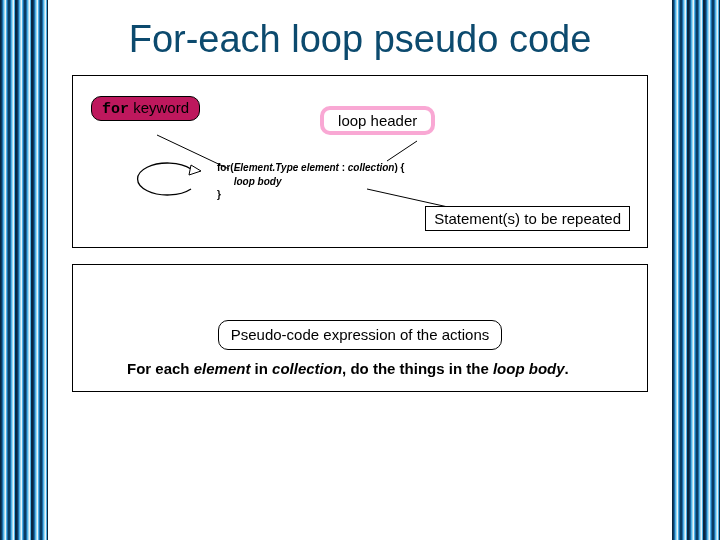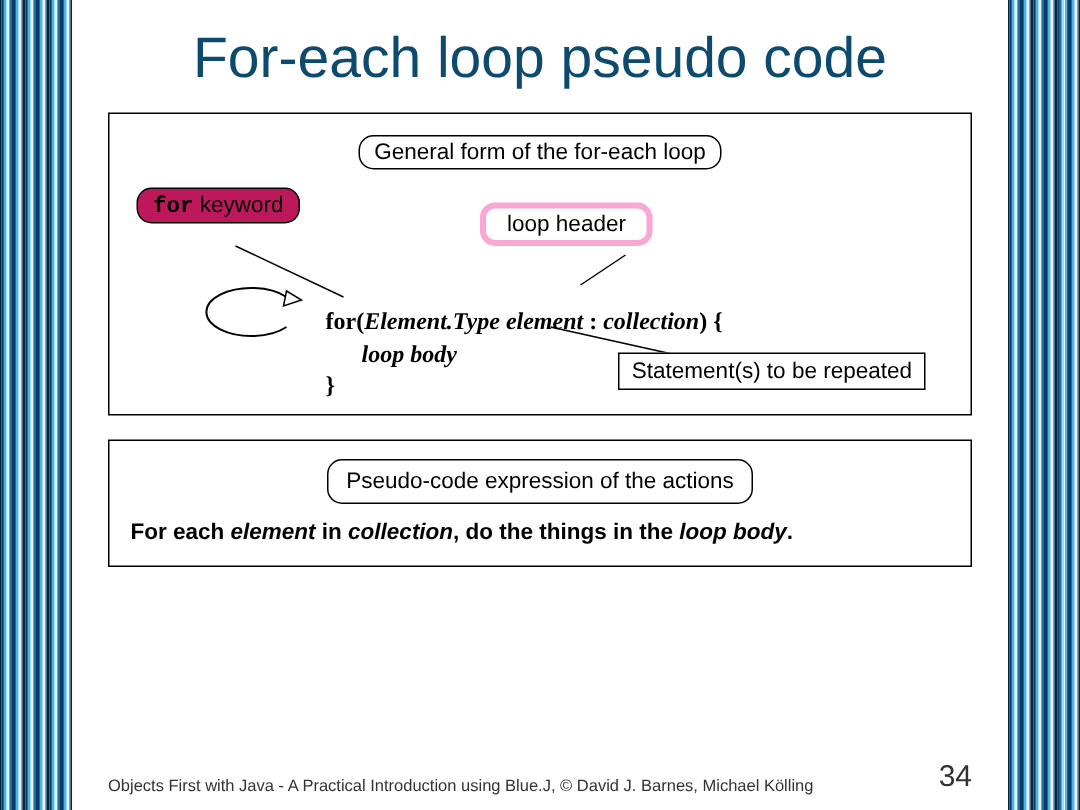--- a/index.html
+++ b/index.html
@@ -96,65 +96,66 @@
     margin-left: 120px;
     margin-top: 16px;
   }
   .diagram-area {
     position: relative;
     height: 88px;
   }
   .code-block {
     position: absolute;
     left: 130px;
-    top: 32px;
-    font-family: Liberation Serif, serif;
+    top: 18px;
+    font-family: Liberation Sans, sans-serif;
     font-weight: bold;
-    font-size: 16px;
+    font-size: 10px;
     line-height: 1.35;
     white-space: pre;
   }
   .code-block .italic { font-style: italic; }
   .loop-arrow {
     position: absolute;
     left: 32px;
     top: 12px;
     width: 86px;
     height: 50px;
   }
   .stmt-box {
     position: absolute;
-    right: 16px;
+    right: 3px;
     bottom: 0px;
     border: 1px solid #000;
     padding: 3px 8px;
     font-size: 15px;
     background: #fff;
   }
   svg.connector {
     position: absolute;
     pointer-events: none;
   }
   .bottom-box {
     border: 1px solid #000;
     padding: 12px 14px 14px 14px;
   }
-  .pseudo-caption-row { text-align: center; margin-bottom: 10px; }
+  .pseudo-caption-row { text-align: center; margin-bottom: 10px; margin-top: 43px; }
   .pseudo-caption {
     border: 1px solid #000;
     border-radius: 10px;
     padding: 4px 12px;
     font-size: 15px;
     display: inline-block;
     text-align: center;
     line-height: 1.3;
   }
   .pseudo-sentence {
     font-size: 15px;
     margin-top: 4px;
+    margin-left: 40px;
   }
   .pseudo-sentence .b { font-weight: bold; }
   .pseudo-sentence .bi { font-weight: bold; font-style: italic; }
   .footer {
     position: absolute;
     left: 24px;
     right: 24px;
     bottom: 10px;
     display: flex;
     justify-content: space-between;
@@ -180,23 +181,20 @@
     <div class="feather"></div>
     <div class="feather"></div>
 </div>
 
 <div class="page">
 
   <h1 class="title">For-each loop pseudo code</h1>
 
   <div class="outer-box">
 
-    <div class="caption-row">
-      <span class="caption-box">General form of the for-each loop</span>
-    </div>
 
     <div class="top-labels">
       <span class="for-keyword-box">
         <span class="mono">for</span><span> keyword</span>
       </span>
       <span class="loop-header-box">loop header</span>
     </div>
 
     <div class="diagram-area">
 
@@ -229,18 +227,14 @@
     <div class="pseudo-caption-row">
       <span class="pseudo-caption">
         <span>Pseudo-code expression of the actions</span><br>
       </span>
     </div>
     <div class="pseudo-sentence">
       <span class="b">For each </span><span class="bi">element</span><span class="b"> in </span><span class="bi">collection</span><span class="b">, do the things in the </span><span class="bi">loop body</span><span class="b">.</span>
     </div>
   </div>
 
-  <div class="footer">
-    <span>Objects First with Java - A Practical Introduction using Blue.J, © David J. Barnes, Michael Kölling</span>
-    <span class="pagenum">34</span>
-  </div>
 
 </div>
 
 </body></html>

